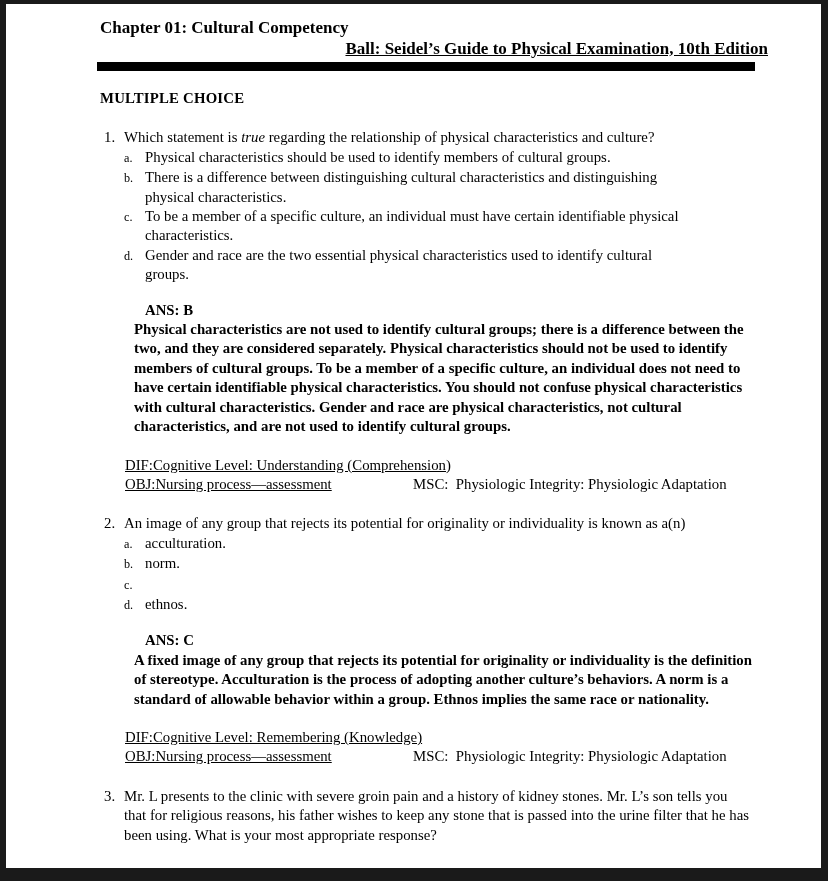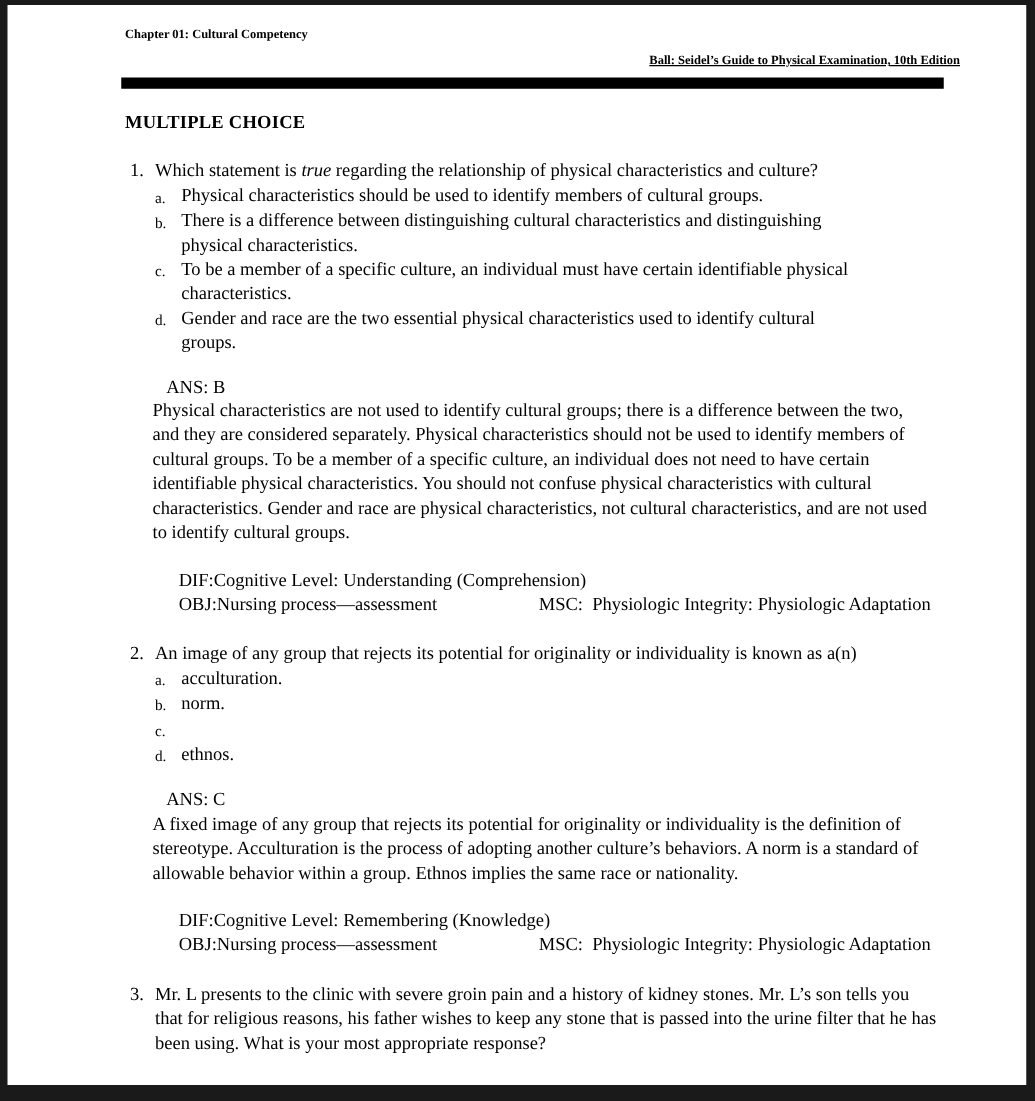--- a/index.html
+++ b/index.html
@@ -18,42 +18,42 @@
     width: 815px; height: 864px;
     background: #ffffff;
   }
   .content {
     position: absolute;
     left: 94px; top: 13px;
     width: 668px;
     font-size: 14.8px;
     line-height: 19.4px;
   }
-  .hdr { font-weight: bold; font-size: 10px; line-height: 21px; }
+  .hdr { font-weight: bold; font-size: 17px; line-height: 21px; }
   .hdr .u { text-decoration: underline; text-align: right; }
   .rule {
     height: 9px; background: #000;
     width: 658px; margin-left: -3px; margin-top: 3px;
   }
   .section-heading {
     font-weight: bold;
     margin-top: 18px;
     letter-spacing: 0.2px;
   }
   .question { margin-top: 20px; }
   .qrow { display: flex; }
   .qnum { width: 24px; flex: 0 0 24px; padding-left: 4px; }
   .qtext { width: 625px; }
   .opt { display: flex; margin-left: 24px; }
   .letter { width: 21px; flex: 0 0 21px; font-size: 12.2px; padding-top: 1px; }
   .otext { width: 535px; }
   .answer { margin-top: 16px; }
   .ans-label { padding-left: 11px; }
-  .rationale { width: 625px; margin-left: 22px; }
-  .meta { margin-top: 19px; margin-left: 43px; position: relative; }
+  .rationale { width: 625px; margin-left: 34px; font-weight: bold; }
+  .meta { margin-top: 19px; margin-left: 25px; position: relative; text-decoration: underline; }
   .meta div, .meta span { white-space: pre-wrap; }
   .msc { position: absolute; left: 288px; top: 19.4px; }
   i { font-style: italic; }
 </style>
 </head>
 <body>
 
 <div class="page">
   <div class="content">
 

